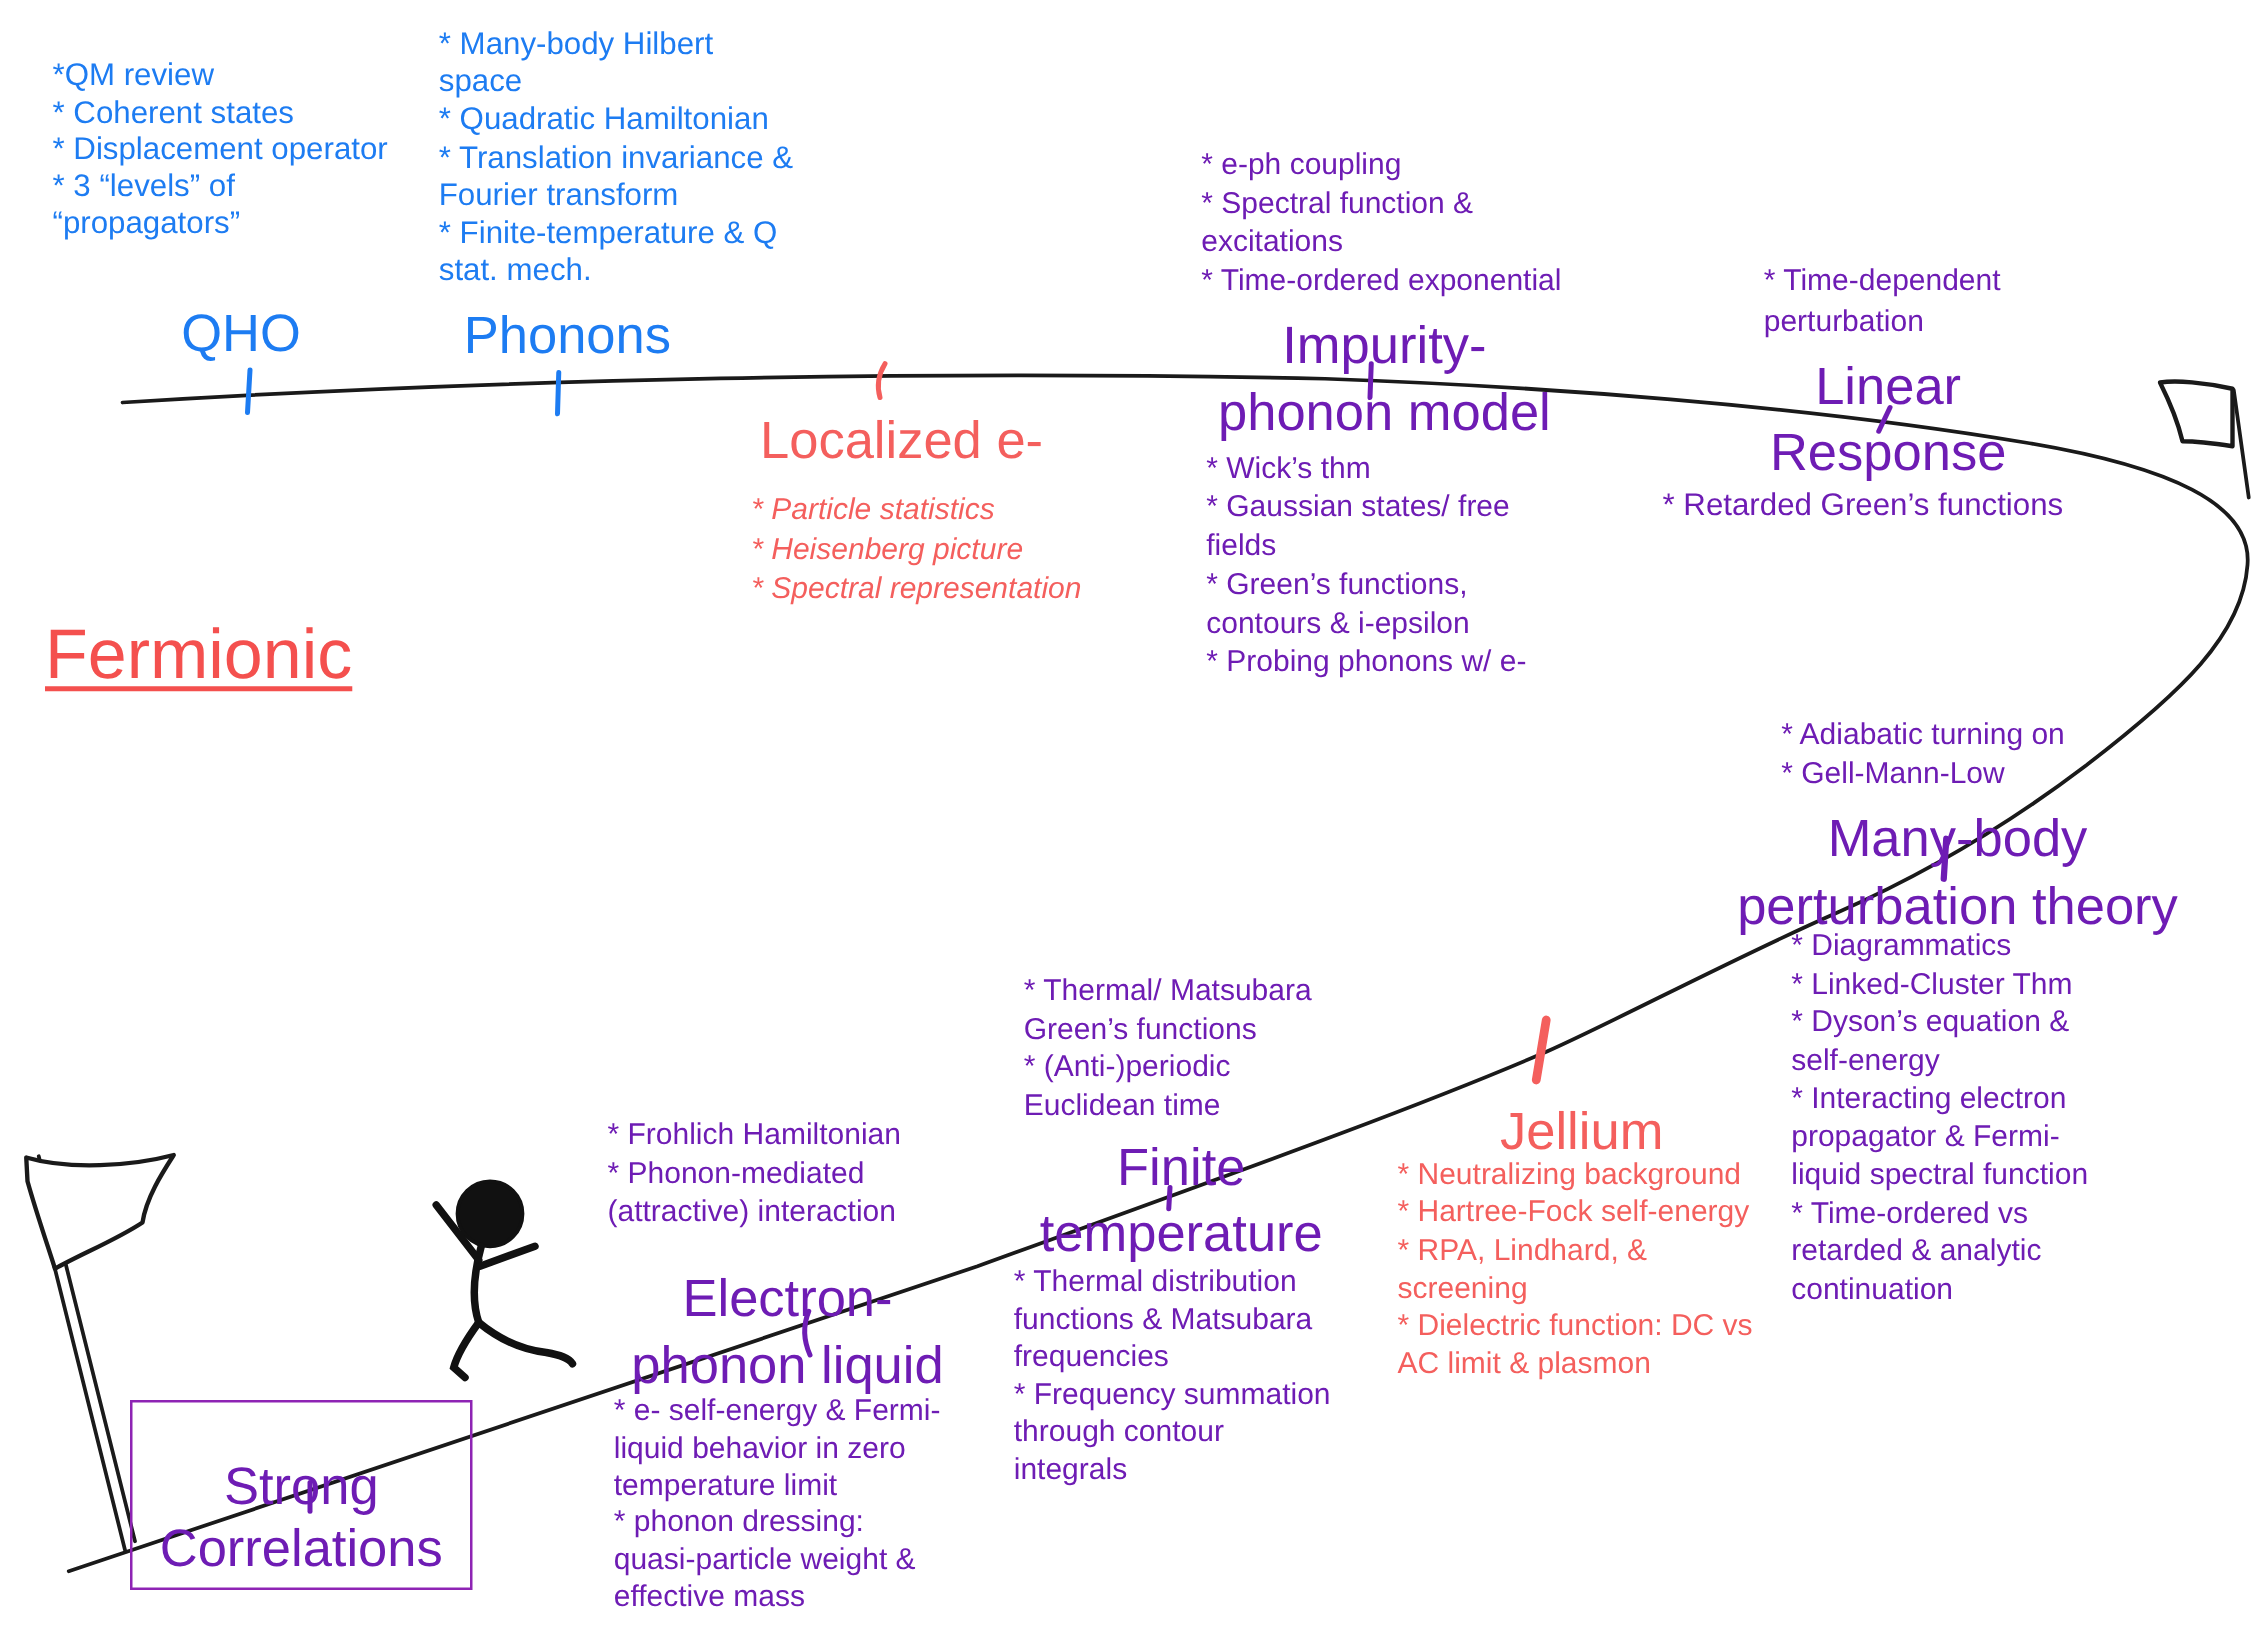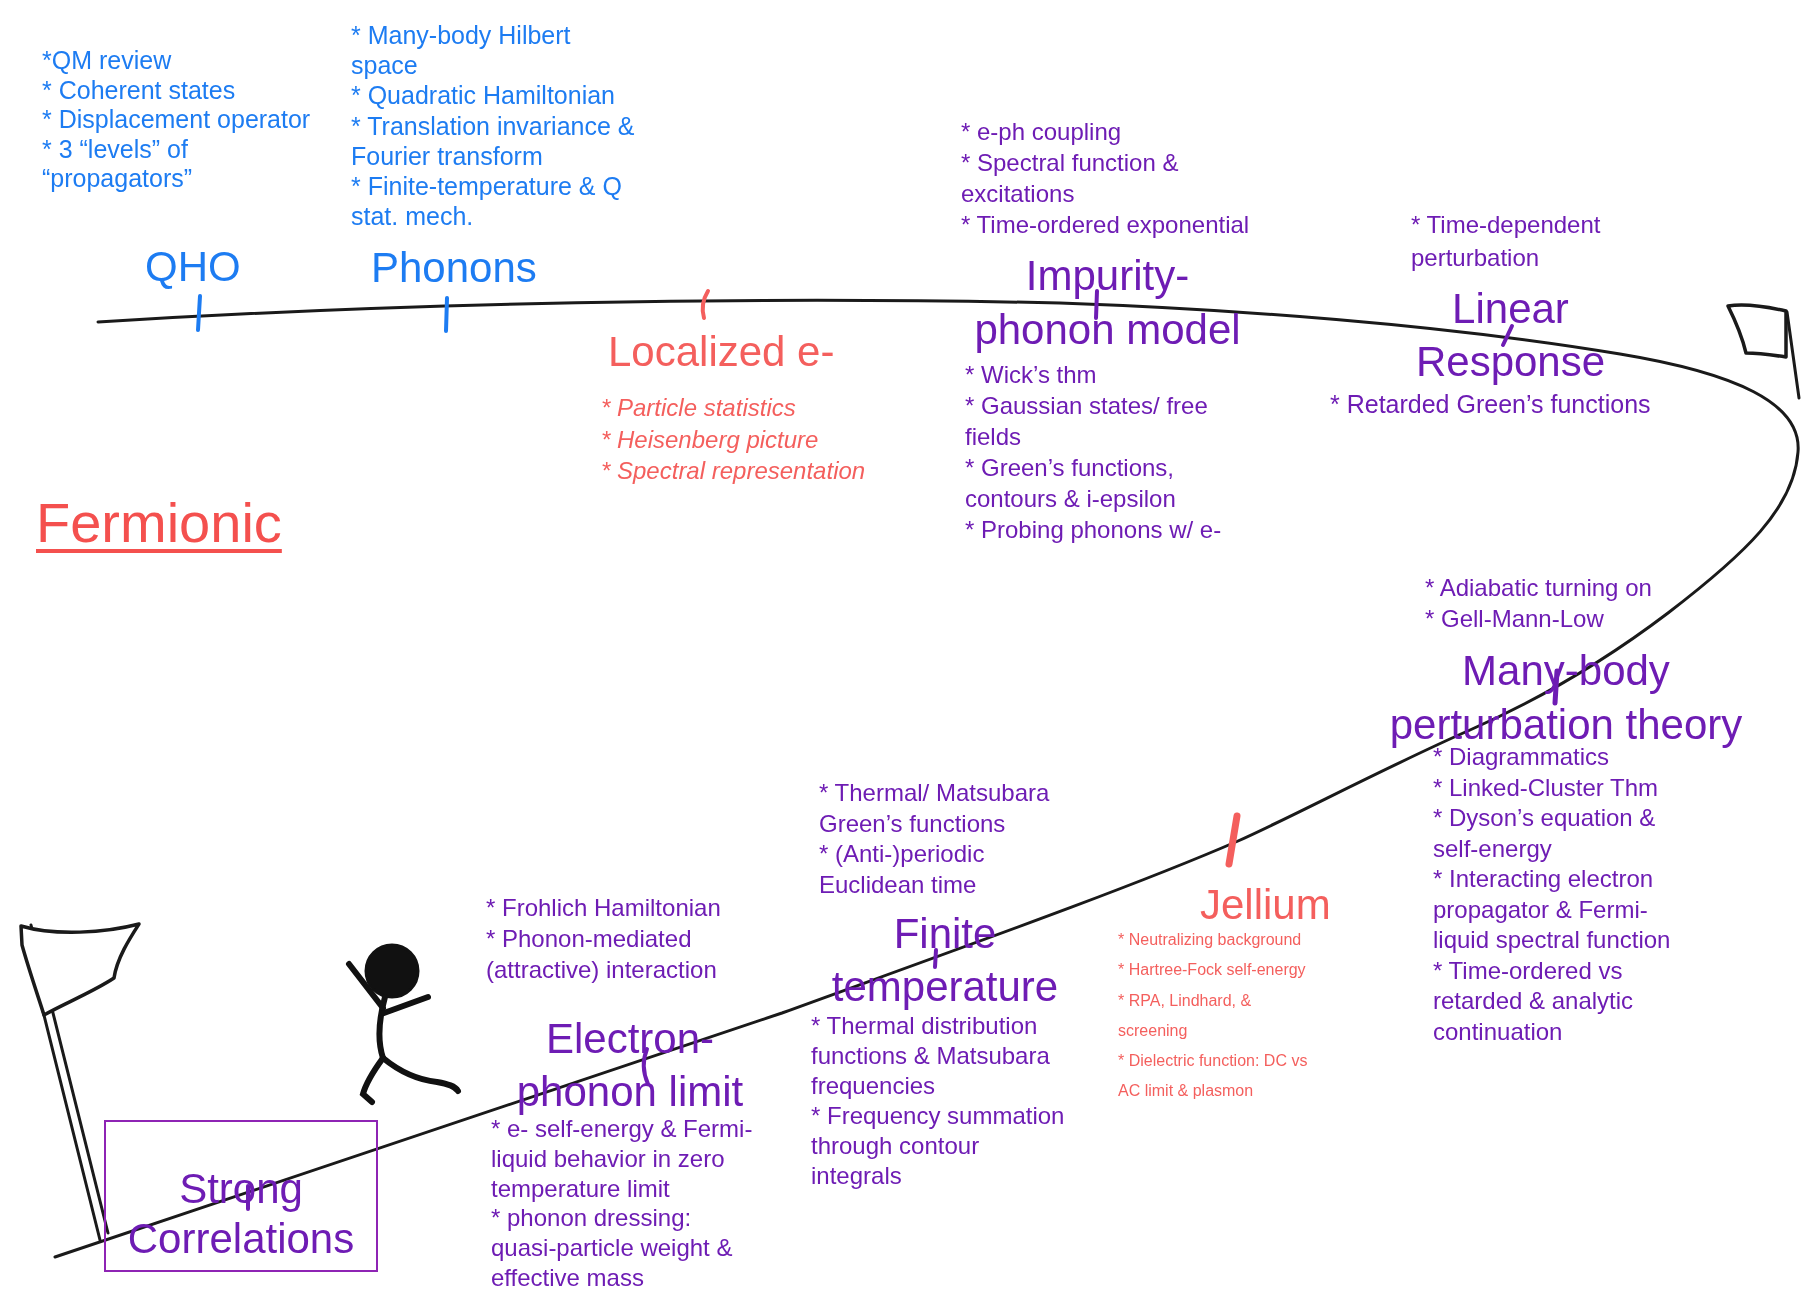--- a/index.html
+++ b/index.html
@@ -6,21 +6,21 @@
   #canvas{
     position:relative;width:1811px;height:1309px;background:#ffffff;overflow:hidden;
     font-family:"Liberation Sans",sans-serif;color:#1a1a1a;
   }
   #rope-svg{position:absolute;left:0;top:0;}
   .notes{
     position:absolute;white-space:pre-line;font-size:24px;line-height:30.5px;
   }
   .notes.blue{color:#1d7cf2;font-size:25px;line-height:29.6px;}
   .notes.purple{color:#6e1cb4;}
-  .notes.red{color:#f45f5d;font-size:16px;}
+  .notes.red{color:#f45f5d;font-size:24px;}
   .h{
     position:absolute;white-space:pre-line;font-size:42px;line-height:53px;
   }
   .h.center{text-align:center;}
   .h.blue{color:#1d7cf2;}
   .h.purple{color:#6e1cb4;}
   .h.red{color:#f45f5d;}
   #fermionic{
     position:absolute;left:36px;top:490px;font-size:56px;color:#f4504e;
     text-decoration:underline;text-decoration-thickness:3.5px;text-underline-offset:7px;
@@ -163,21 +163,21 @@
 functions &amp; Matsubara
 frequencies
 * Frequency summation
 through contour
 integrals</div>
 
   <div class="notes purple" style="left:486px;top:892px;line-height:31px;">* Frohlich Hamiltonian
 * Phonon-mediated
 (attractive) interaction</div>
   <div class="h purple center" style="left:487px;top:1012px;width:286px;line-height:53px;">Electron-
-phonon limit</div>
+phonon liquid</div>
   <div class="notes purple" style="left:491px;top:1114px;line-height:29.8px;">* e- self-energy &amp; Fermi-
 liquid behavior in zero
 temperature limit
 * phonon dressing:
 quasi-particle weight &amp;
 effective mass</div>
 
   <div id="strong-box"></div>
   <div id="strong-title">Strong
 Correlations</div>

